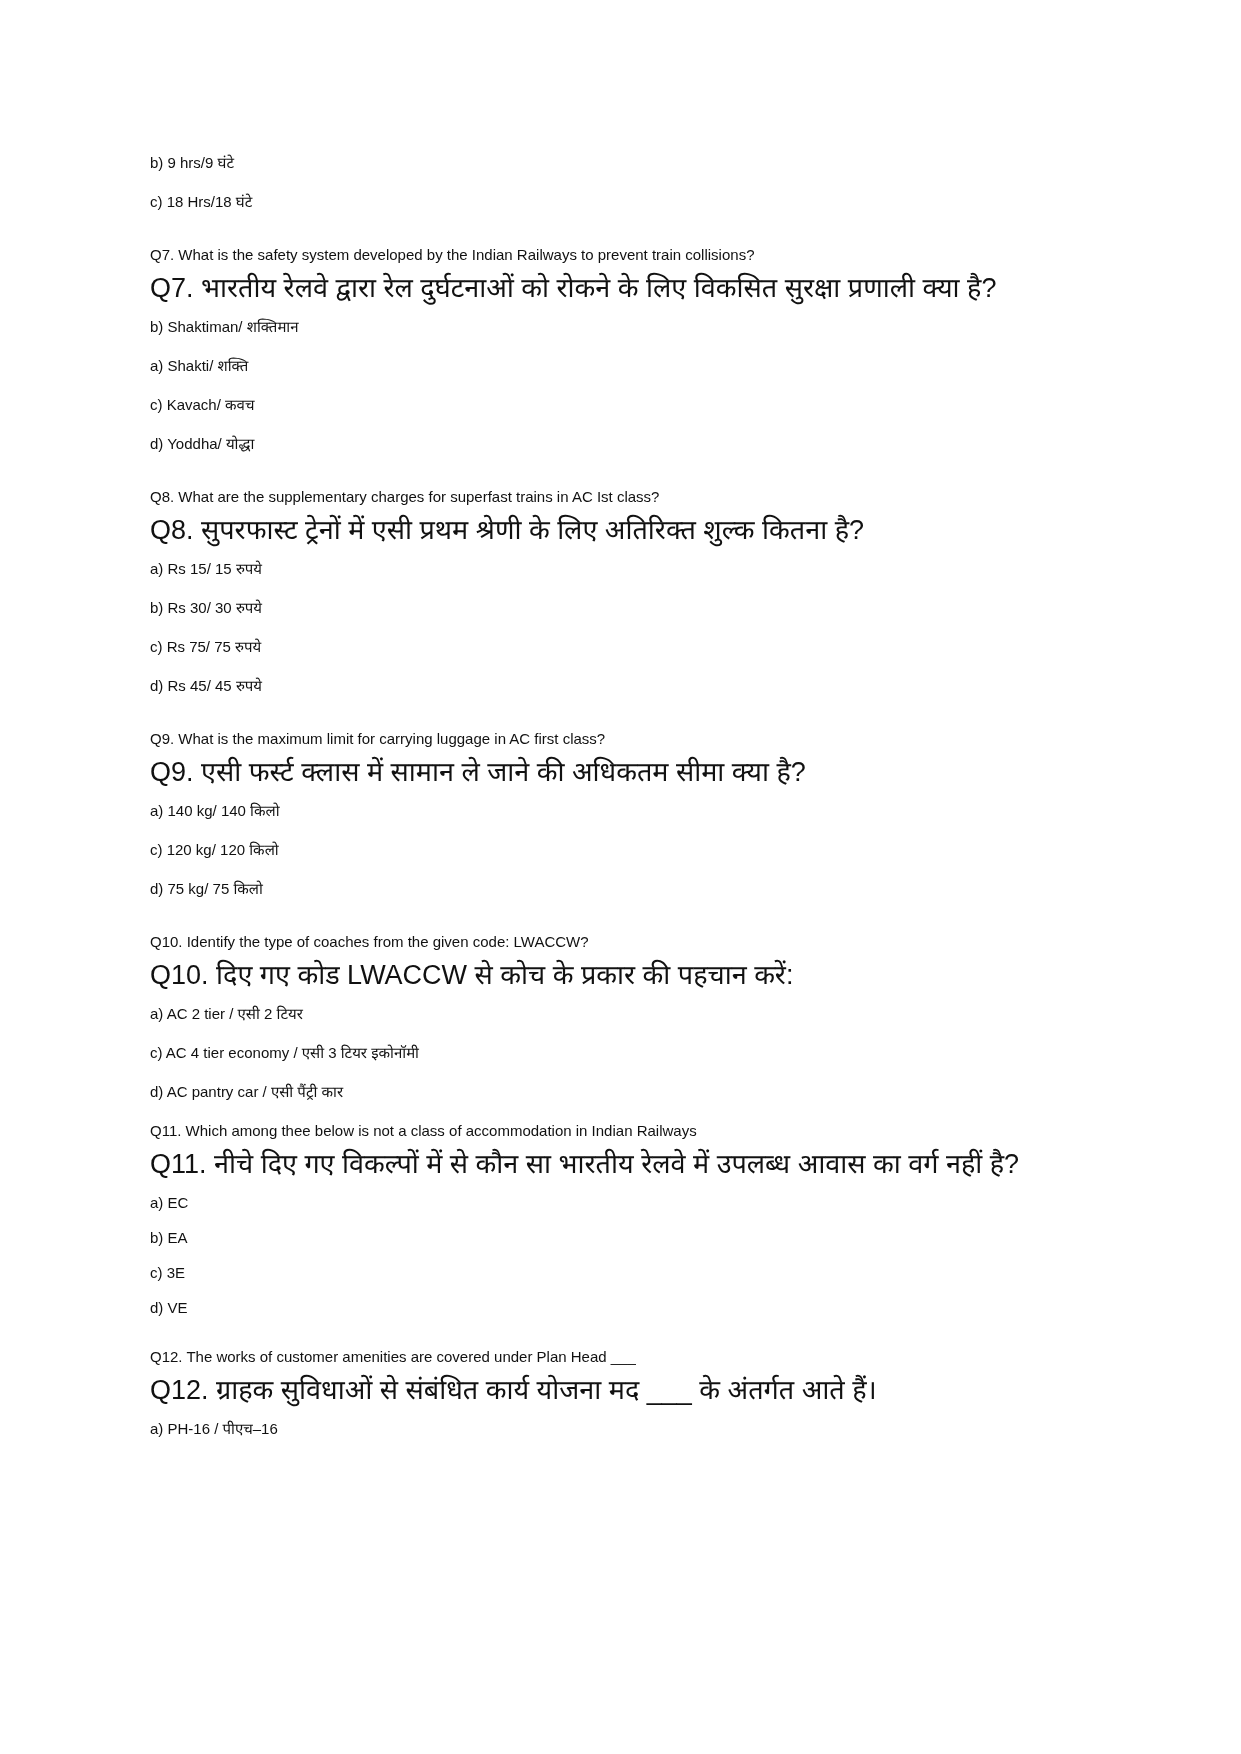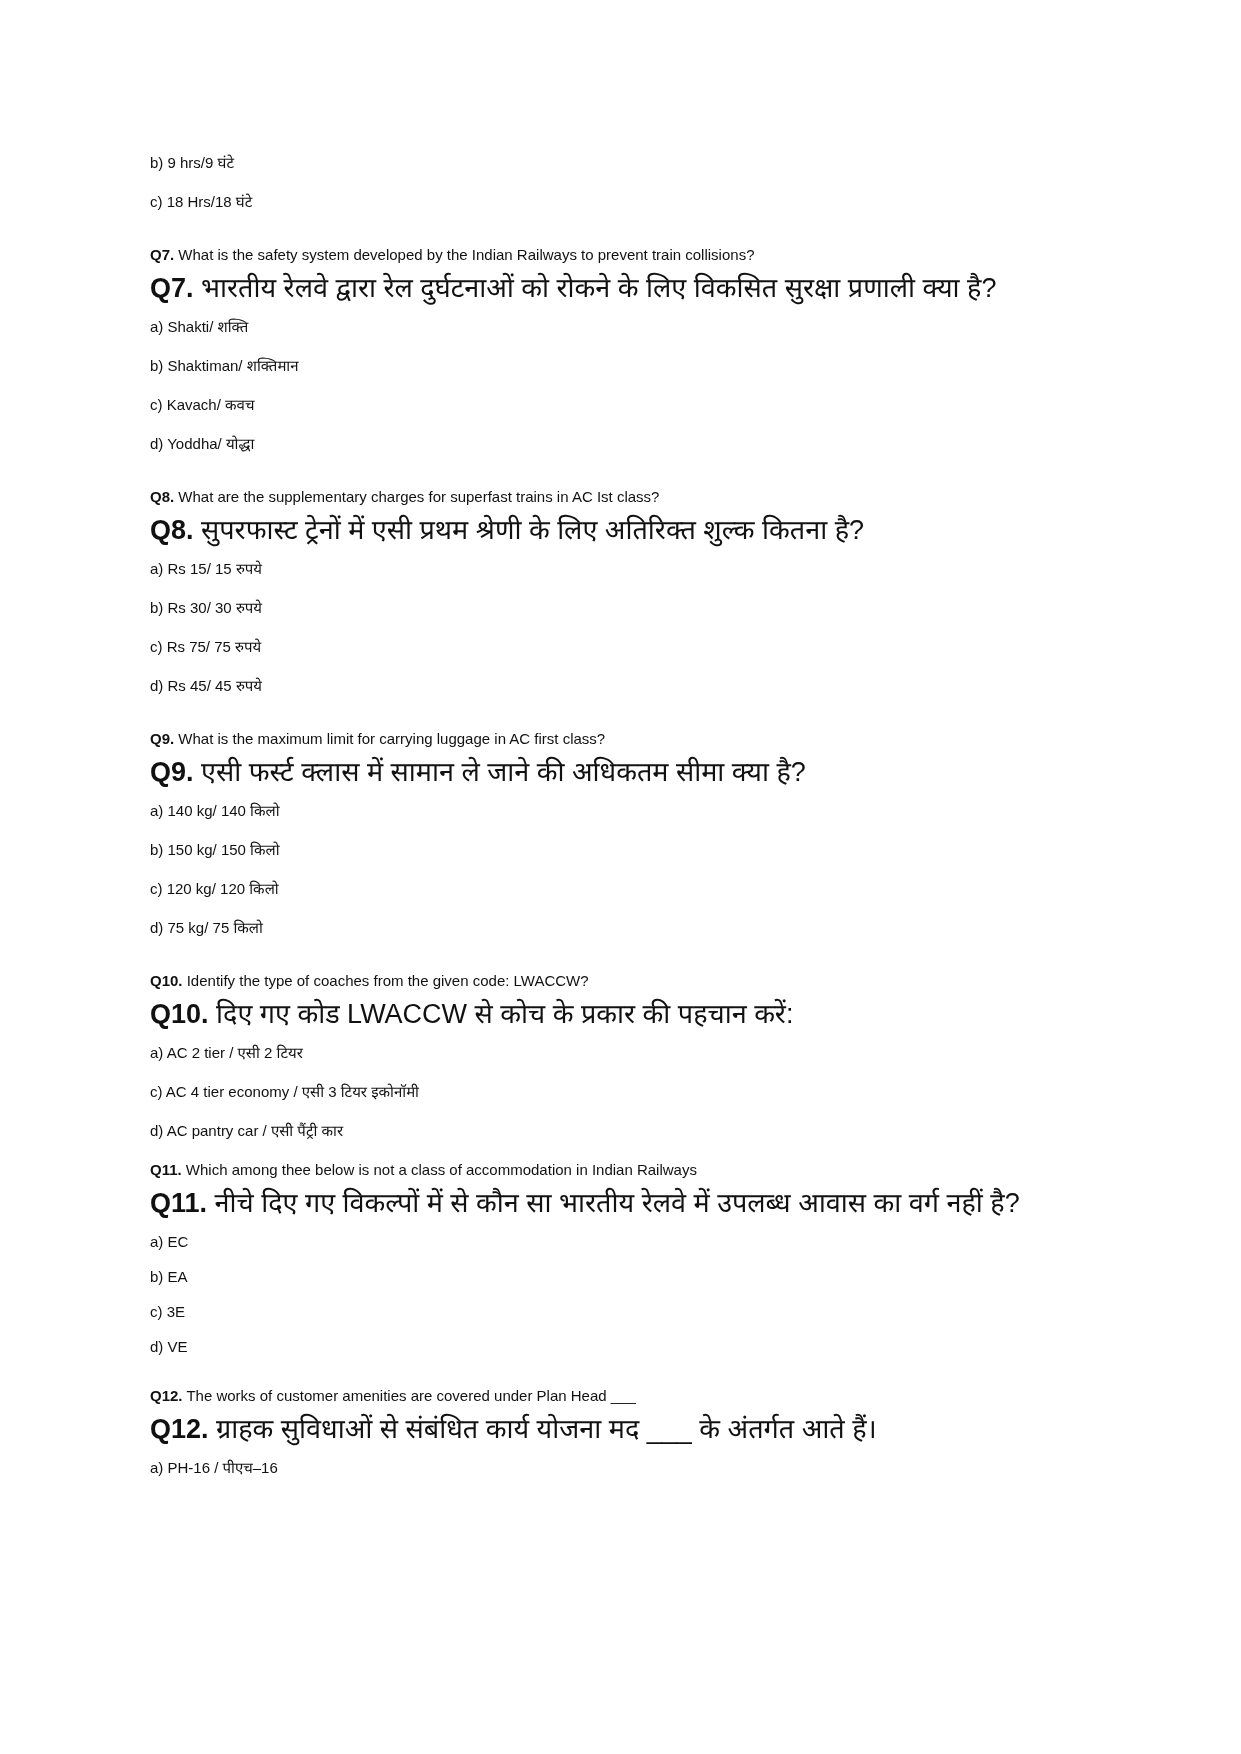--- a/index.html
+++ b/index.html
@@ -34,59 +34,58 @@
       font-size: 27px;
       height: 38px;
     }
     .line.opt {
       height: 39px;
     }
     .gap {
       height: 14px;
     }
     .qnum {
-      font-weight: bold;
+      font-weight: normal;
     }
   </style>
 </head>
 <body>
 
 <div class="page">
 
   <div>
     <div class="line opt">b) 9 hrs/9 घंटे</div>
     <div class="line opt">c) 18 Hrs/18 घंटे</div>
   </div>
   <div class="gap"></div>
 
   <div>
     <div class="line q-en"><span class="qnum">Q7.</span><span> What is the safety system developed by the Indian Railways to prevent train collisions?</span></div>
     <div class="line q-hi"><span class="qnum">Q7.</span><span> भारतीय रेलवे द्वारा रेल दुर्घटनाओं को रोकने के लिए विकसित सुरक्षा प्रणाली क्या है?</span></div>
+    <div class="line opt">b) Shaktiman/ शक्तिमान</div>
     <div class="line opt">a) Shakti/ शक्ति</div>
-    <div class="line opt">b) Shaktiman/ शक्तिमान</div>
     <div class="line opt">c) Kavach/ कवच</div>
     <div class="line opt">d) Yoddha/ योद्धा</div>
   </div>
   <div class="gap"></div>
 
   <div>
     <div class="line q-en"><span class="qnum">Q8.</span><span> What are the supplementary charges for superfast trains in AC Ist class?</span></div>
     <div class="line q-hi"><span class="qnum">Q8.</span><span> सुपरफास्ट ट्रेनों में एसी प्रथम श्रेणी के लिए अतिरिक्त शुल्क कितना है?</span></div>
     <div class="line opt">a) Rs 15/ 15 रुपये</div>
     <div class="line opt">b) Rs 30/ 30 रुपये</div>
     <div class="line opt">c) Rs 75/ 75 रुपये</div>
     <div class="line opt">d) Rs 45/ 45 रुपये</div>
   </div>
   <div class="gap"></div>
 
   <div>
     <div class="line q-en"><span class="qnum">Q9.</span><span> What is the maximum limit for carrying luggage in AC first class?</span></div>
     <div class="line q-hi"><span class="qnum">Q9.</span><span> एसी फर्स्ट क्लास में सामान ले जाने की अधिकतम सीमा क्या है?</span></div>
     <div class="line opt">a) 140 kg/ 140 किलो</div>
-    <div class="line opt">b) 150 kg/ 150 किलो</div>
     <div class="line opt">c) 120 kg/ 120 किलो</div>
     <div class="line opt">d) 75 kg/ 75 किलो</div>
   </div>
   <div class="gap"></div>
 
   <div>
     <div class="line q-en"><span class="qnum">Q10.</span><span> Identify the type of coaches from the given code: LWACCW?</span></div>
     <div class="line q-hi"><span class="qnum">Q10.</span><span> दिए गए कोड LWACCW से कोच के प्रकार की पहचान करें:</span></div>
     <div class="line opt">a) AC 2 tier / एसी 2 टियर</div>
     <div class="line opt">c) AC 4 tier economy / एसी 3 टियर इकोनॉमी</div>

